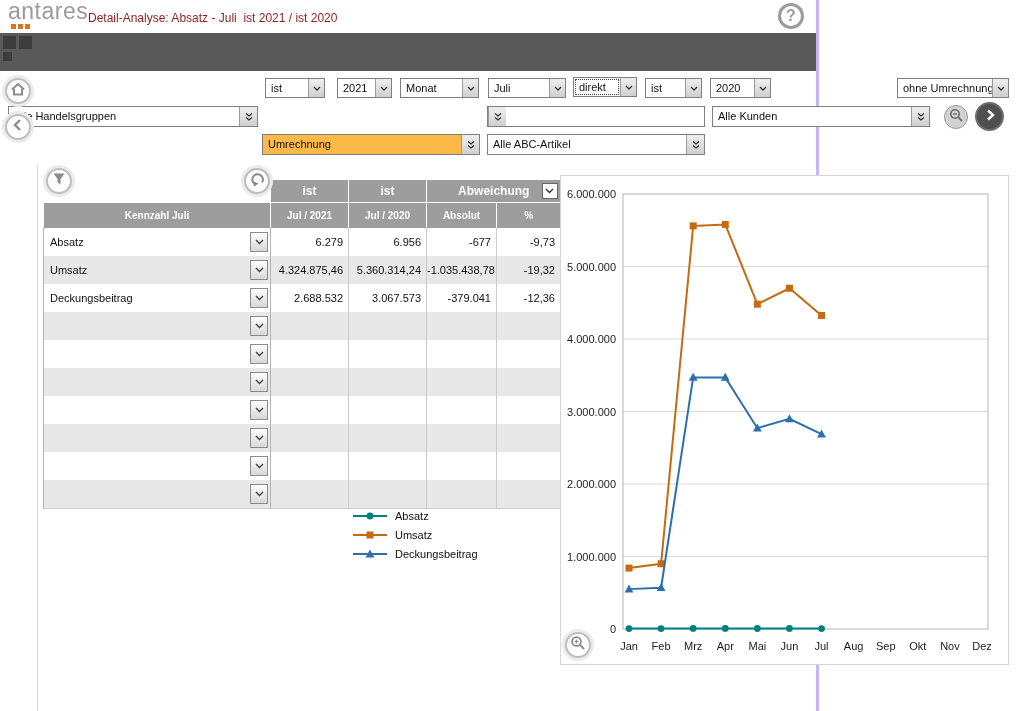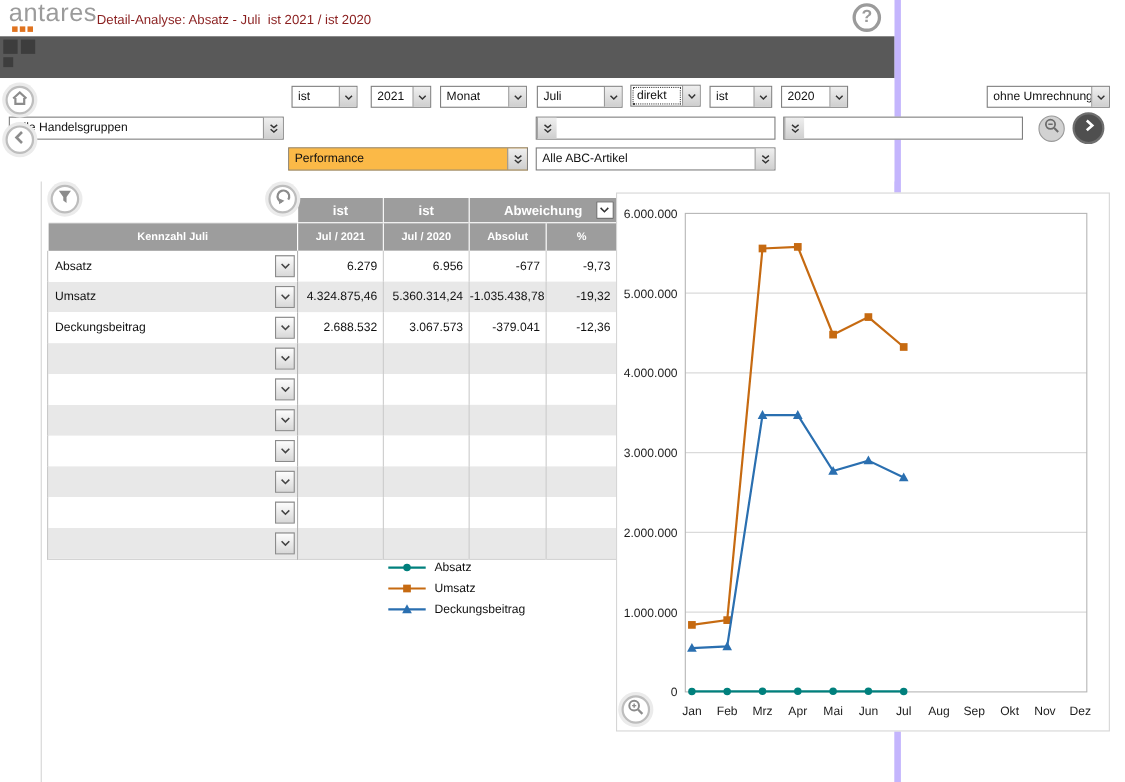--- a/index.html
+++ b/index.html
@@ -1,17 +1,17 @@
 <!DOCTYPE html>
 <html><head>
 <meta charset="utf-8">
 <style>
   * { box-sizing: border-box; margin: 0; padding: 0; }
   html,body { width:1023px; height:711px; background:#fff; font-family:"Liberation Sans", sans-serif; overflow:hidden; }
-  .app { position:relative; width:819px; height:711px; background:#fff; border-right:6px solid #c4b5fd; }
+  .app { position:relative; width:819px; height:711px; background:#fff; border-right:3px solid #c4b5fd; }
 
   
   .header { position:absolute; top:0; left:0; right:0; height:33px; background:#fff; }
   .logo { position:absolute; left:8px; top:-2px; font-size:23px; color:#9b9b9b; letter-spacing:.5px; }
   .logo-squares { position:absolute; left:11px; top:24px; display:flex; gap:2px; }
   .logo-squares i { width:5px; height:5px; background:#e0731f; display:block; }
   .page-title { position:absolute; left:88px; top:11px; font-size:12px; font-weight:normal; color:#8a1f1f; white-space:pre; }
   .help-circ { position:absolute; right:12px; top:3px; width:26px; height:26px; border-radius:50%; border:3px solid #9b9b9b; color:#9b9b9b; font-weight:bold; font-size:16px; display:flex; align-items:center; justify-content:center; background:#fff; }
 
   
@@ -190,29 +190,30 @@
         </span>
       </div>
     <div class="sel sel-lg f23">
         <span class="btn">
           <svg width="10" height="10" viewBox="0 0 10 10">
             <path d="M2 1.5 L5 4 L8 1.5 M2 5.5 L5 8 L8 5.5" fill="none" stroke="#333" stroke-width="1.3"></path>
           </svg>
         </span>
       </div>
     <div class="sel sel-lg f24">
+        <span class="txt">Alle Kunden</span>
         <span class="btn">
           <svg width="10" height="10" viewBox="0 0 10 10">
             <path d="M2 1.5 L5 4 L8 1.5 M2 5.5 L5 8 L8 5.5" fill="none" stroke="#333" stroke-width="1.3"></path>
           </svg>
         </span>
       </div>
 
     <div class="sel sel-lg f32" style="background: rgb(251, 185, 71);">
-        <span class="txt" style="background: rgb(251, 185, 71);">Performance</span>
+        <span class="txt" style="background: rgb(251, 185, 71);">Umrechnung</span>
         <span class="btn">
           <svg width="10" height="10" viewBox="0 0 10 10">
             <path d="M2 1.5 L5 4 L8 1.5 M2 5.5 L5 8 L8 5.5" fill="none" stroke="#333" stroke-width="1.3"></path>
           </svg>
         </span>
       </div>
     <div class="sel sel-lg f33">
         <span class="txt">Alle ABC-Artikel</span>
         <span class="btn">
           <svg width="10" height="10" viewBox="0 0 10 10">

